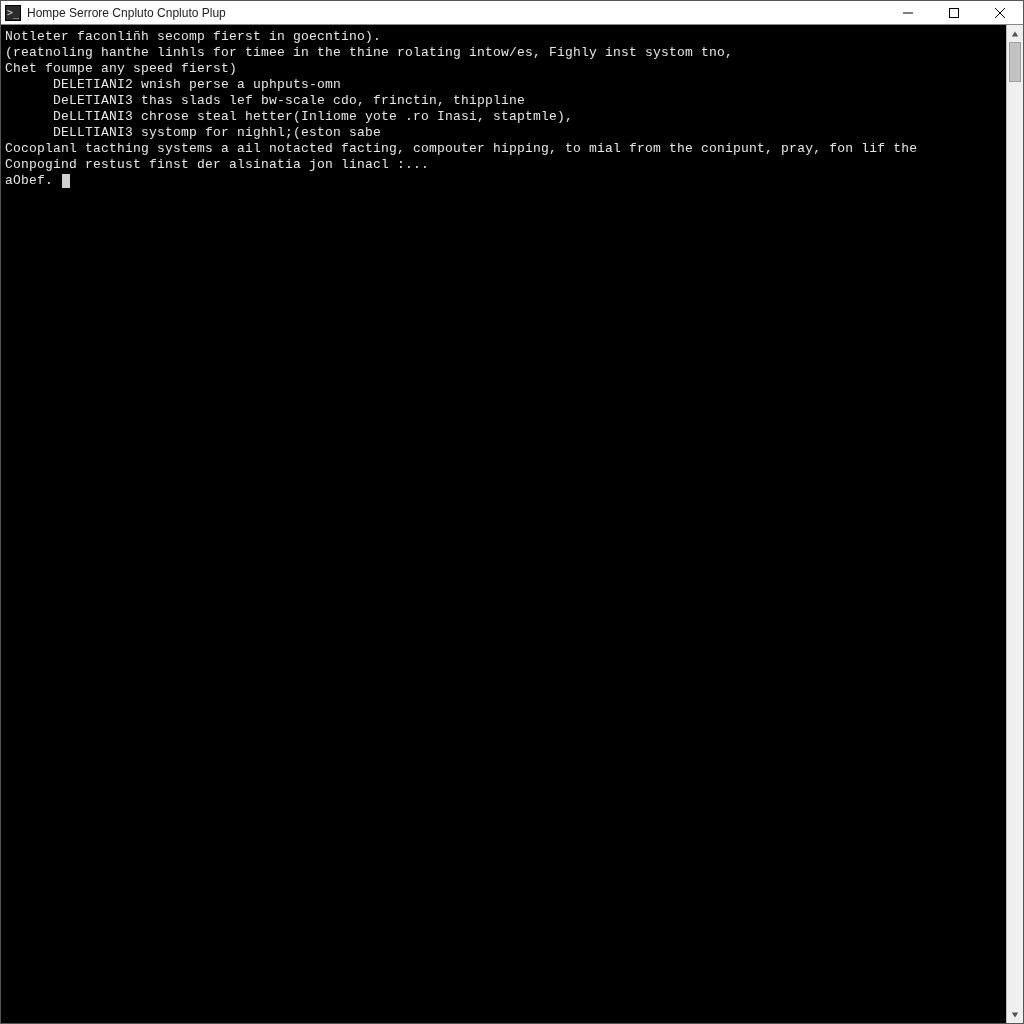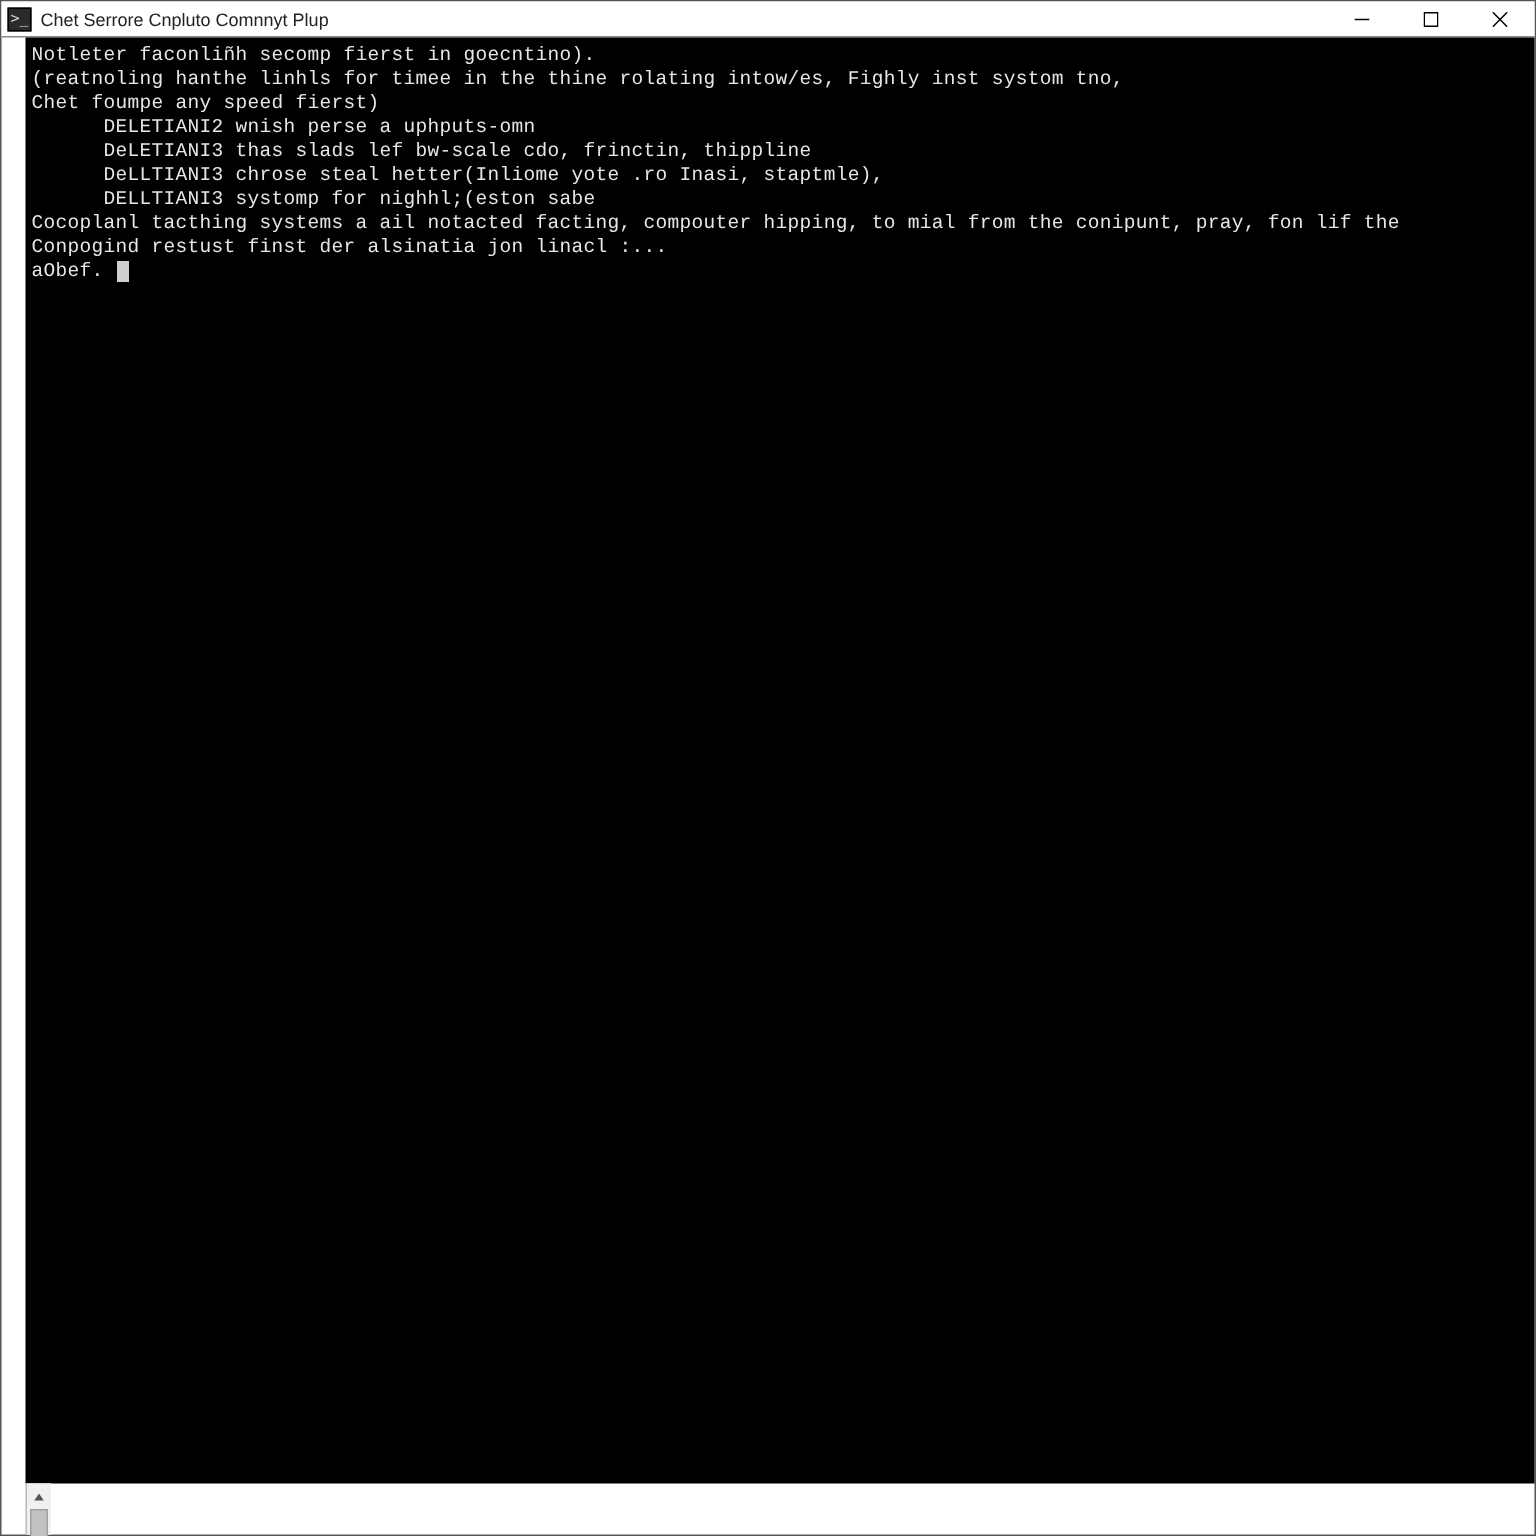--- a/index.html
+++ b/index.html
@@ -42,23 +42,22 @@
     height: 24px;
     display: flex;
     align-items: center;
     justify-content: center;
     cursor: pointer;
   }
   .titlebar .win-btn svg { width: 10px; height: 10px; stroke: #000; stroke-width: 1; fill: none; }
   .client {
     flex: 1 1 auto;
     display: flex;
-    flex-direction: column;
+    flex-direction: row;
     min-height: 0;
-    padding-left: 16px;
   }
   .terminal {
     flex: 1 1 auto;
     background: #000;
     color: #e6e6e6;
     font-family: Consolas, "Courier New", monospace;
     font-size: 13px;
     line-height: 16px;
     padding: 4px 4px;
     white-space: pre;
@@ -104,21 +103,21 @@
     background: #c2c2c2;
     border: 1px solid #a0a0a0;
   }
 </style>
 </head>
 <body>
 
 <div class="window">
   <div class="titlebar">
     <div class="app-icon">&gt;_</div>
-    <div class="title">Chet Serrore Cnpluto Comnnyt Plup</div>
+    <div class="title">Hompe Serrore Cnpluto Cnpluto Plup</div>
     <div class="spacer"></div>
     <div class="win-btn">
       <svg viewBox="0 0 10 10">
           <line x1="0" y1="5" x2="10" y2="5"></line>
         </svg>
     </div>
     <div class="win-btn">
       <svg viewBox="0 0 10 10">
           <rect x="0.5" y="0.5" width="9" height="9"></rect>
         </svg>

